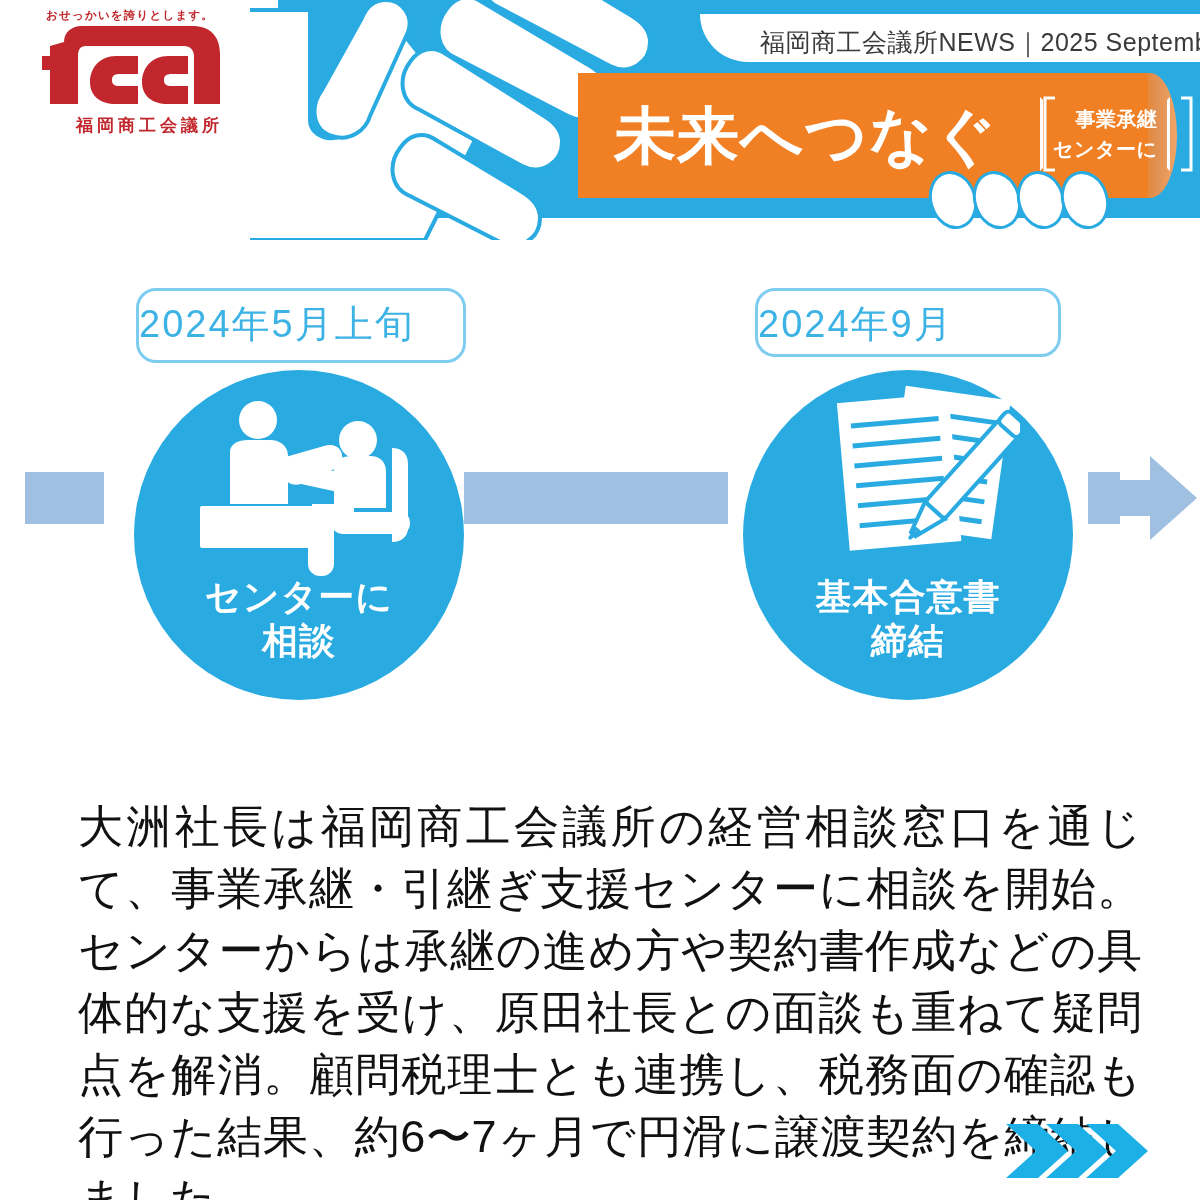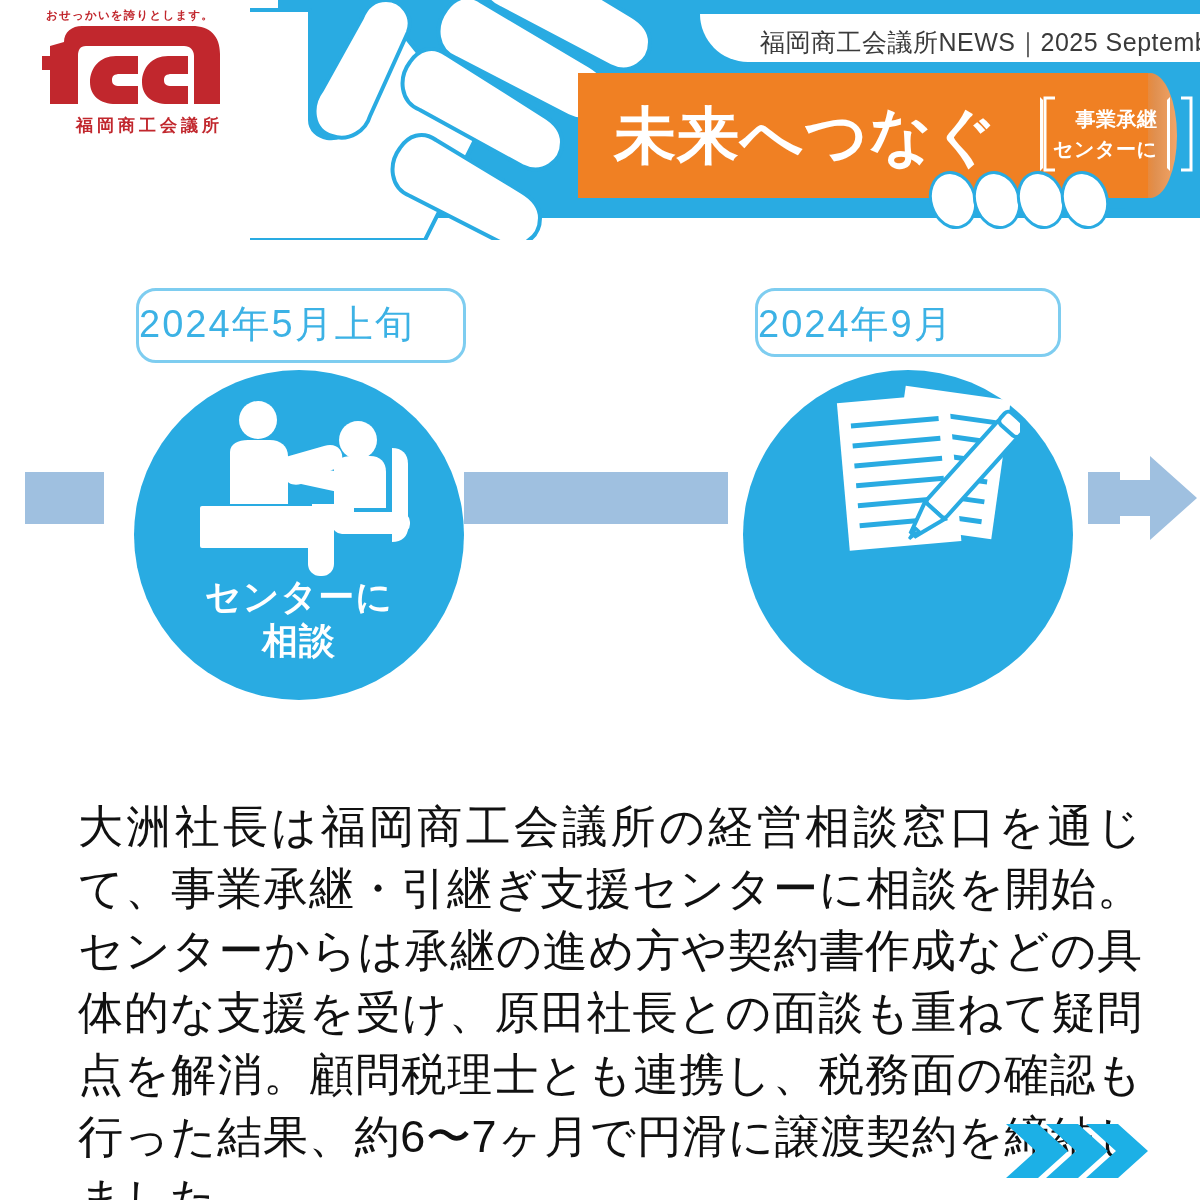--- a/index.html
+++ b/index.html
@@ -436,20 +436,24 @@
         </g>
 
         <g transform="rotate(42 130 110)">
           <rect x="118" y="22" width="26" height="112" rx="4" fill="#ffffff" stroke="#29ABE2" stroke-width="4"></rect>
           <path d="M 118 134 L 144 134 L 134 166 L 128 166 Z" fill="#ffffff" stroke="#29ABE2" stroke-width="4"></path>
           <path d="M 129 160 L 133 160 L 131 172 Z" fill="#ffffff" stroke="#29ABE2" stroke-width="3"></path>
           <rect x="118" y="10" width="26" height="16" rx="5" fill="#ffffff" stroke="#29ABE2" stroke-width="4"></rect>
         </g>
       </svg>
     </div>
+    <div class="node-label">
+      <div>基本合意書</div>
+      <div>締結</div>
+    </div>
   </div>
 
   <div class="bodytext">大洲社長は福岡商工会議所の経営相談窓口を通じて、事業承継・引継ぎ支援センターに相談を開始。センターからは承継の進め方や契約書作成などの具体的な支援を受け、原田社長との面談も重ねて疑問点を解消。顧問税理士とも連携し、税務面の確認も行った結果、約6〜7ヶ月で円滑に譲渡契約を締結しました。</div>
 
   <div class="chevrons">
     <svg width="180" height="62" viewBox="0 0 180 62" xmlns="http://www.w3.org/2000/svg">
       <g fill="#1CB0E6">
         <path d="M 6 4 L 38 4 L 68 31 L 38 58 L 6 58 L 36 31 Z"></path>
         <path d="M 46 4 L 78 4 L 108 31 L 78 58 L 46 58 L 76 31 Z"></path>
         <path d="M 86 4 L 118 4 L 148 31 L 118 58 L 86 58 L 116 31 Z"></path>

